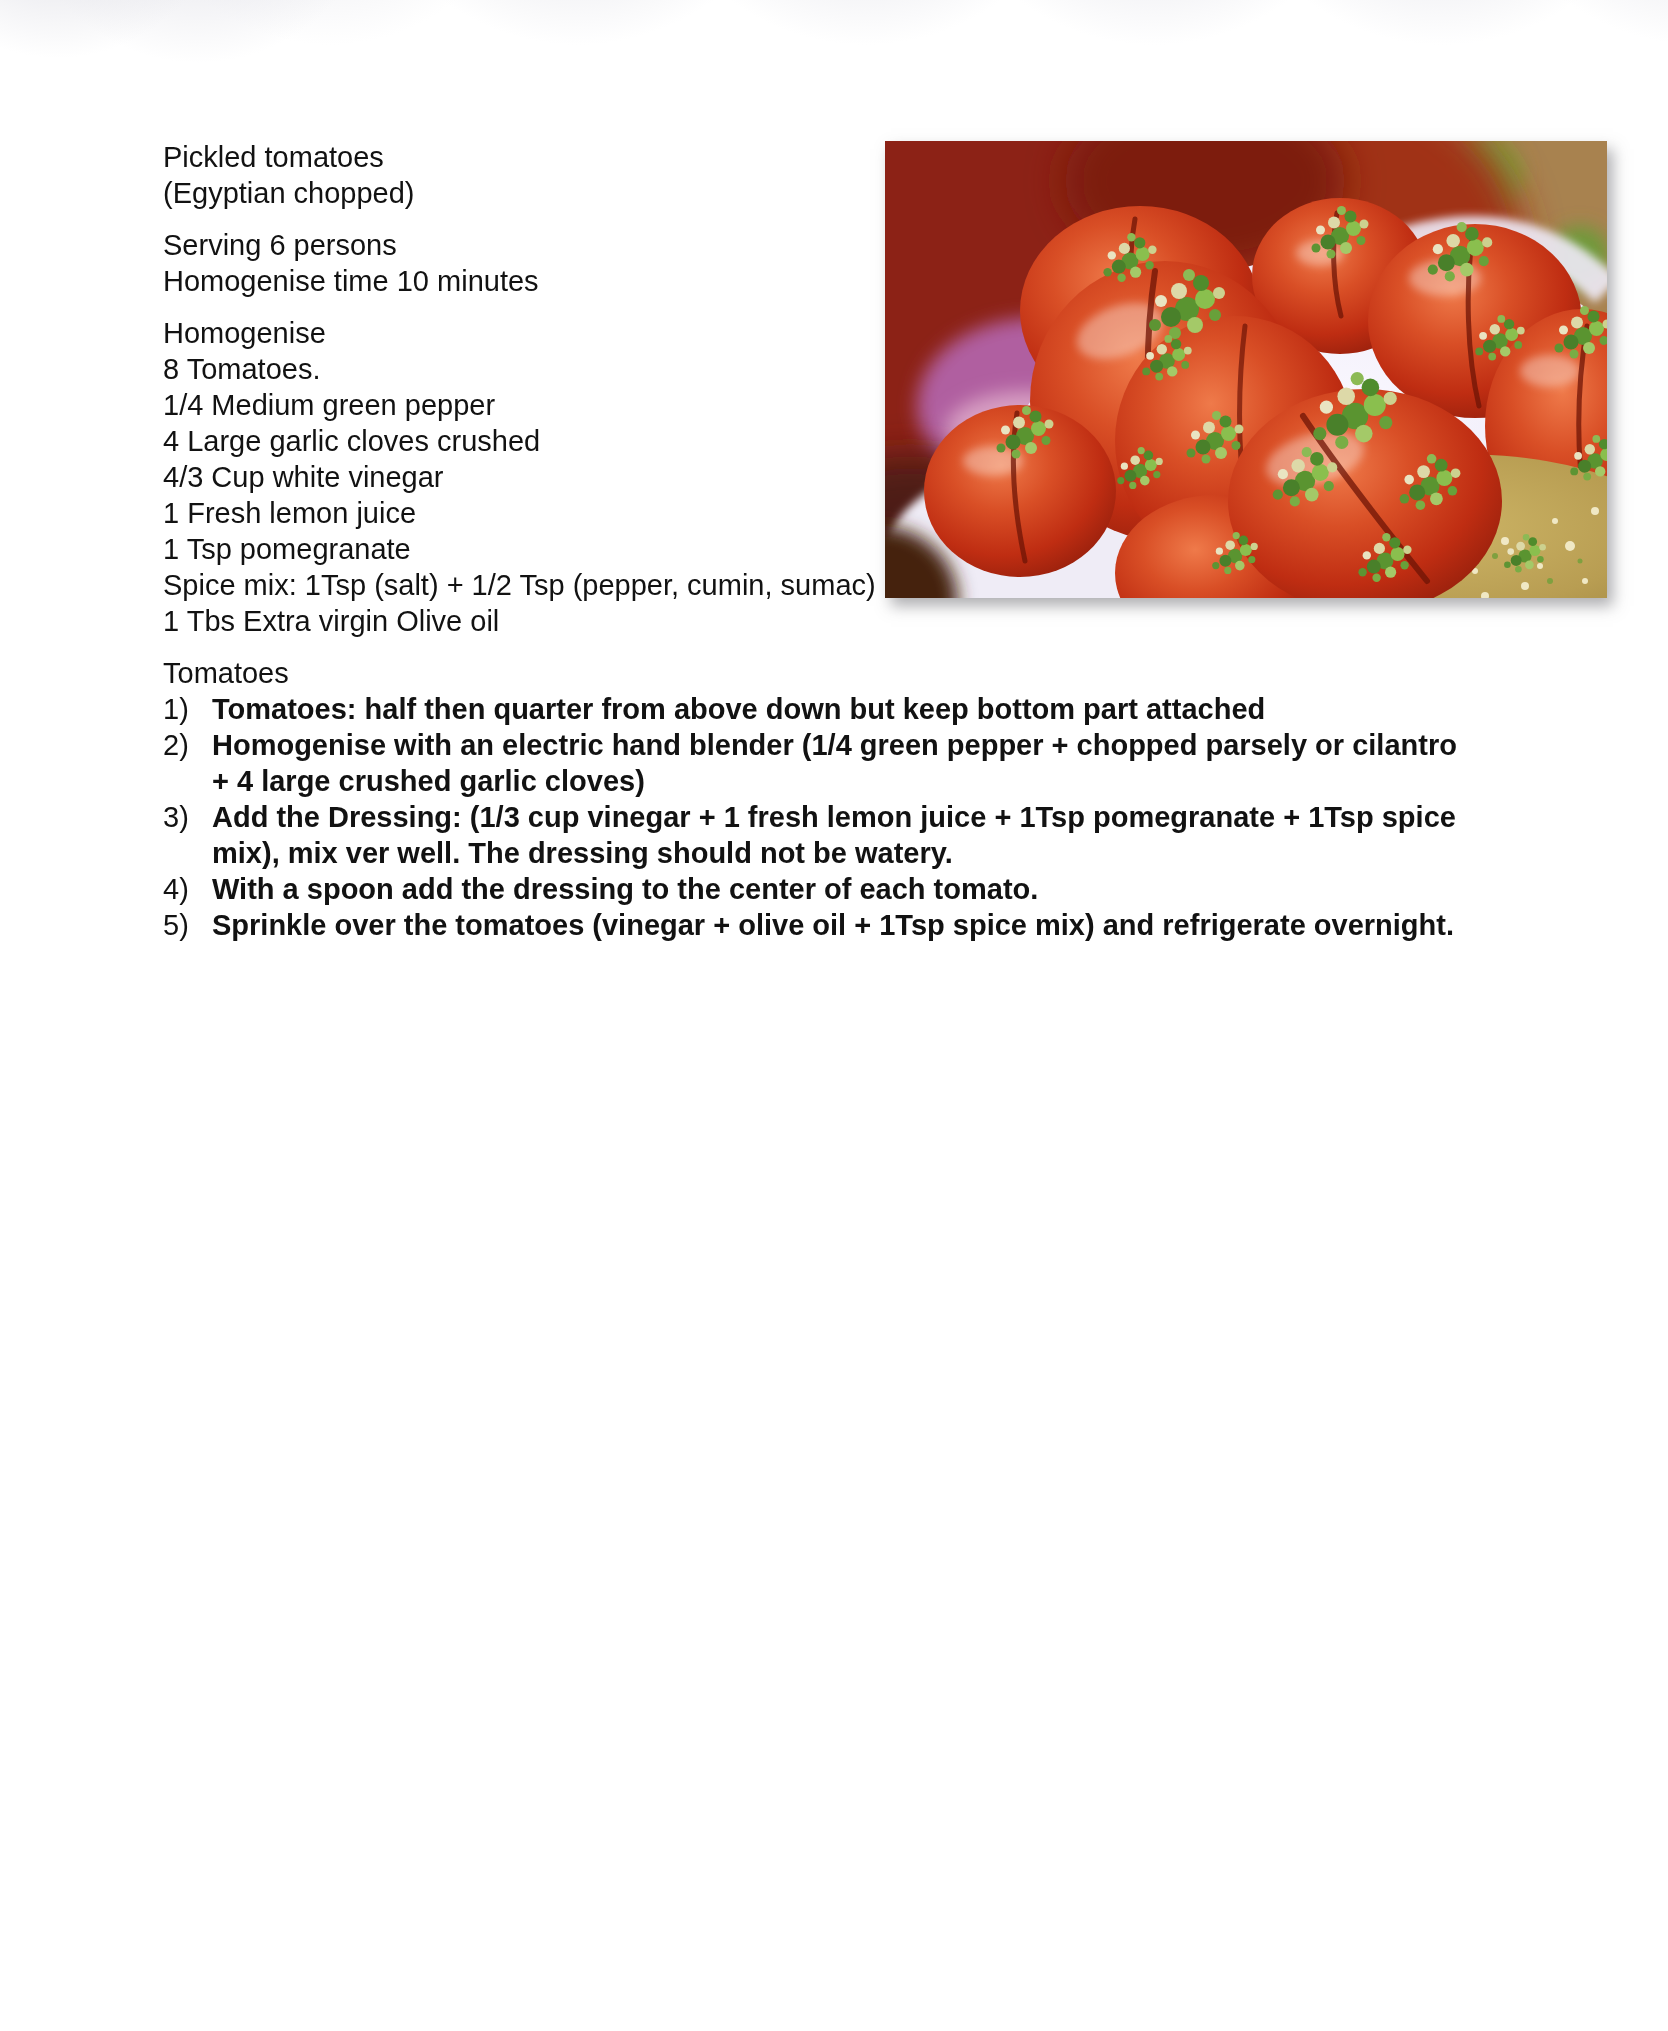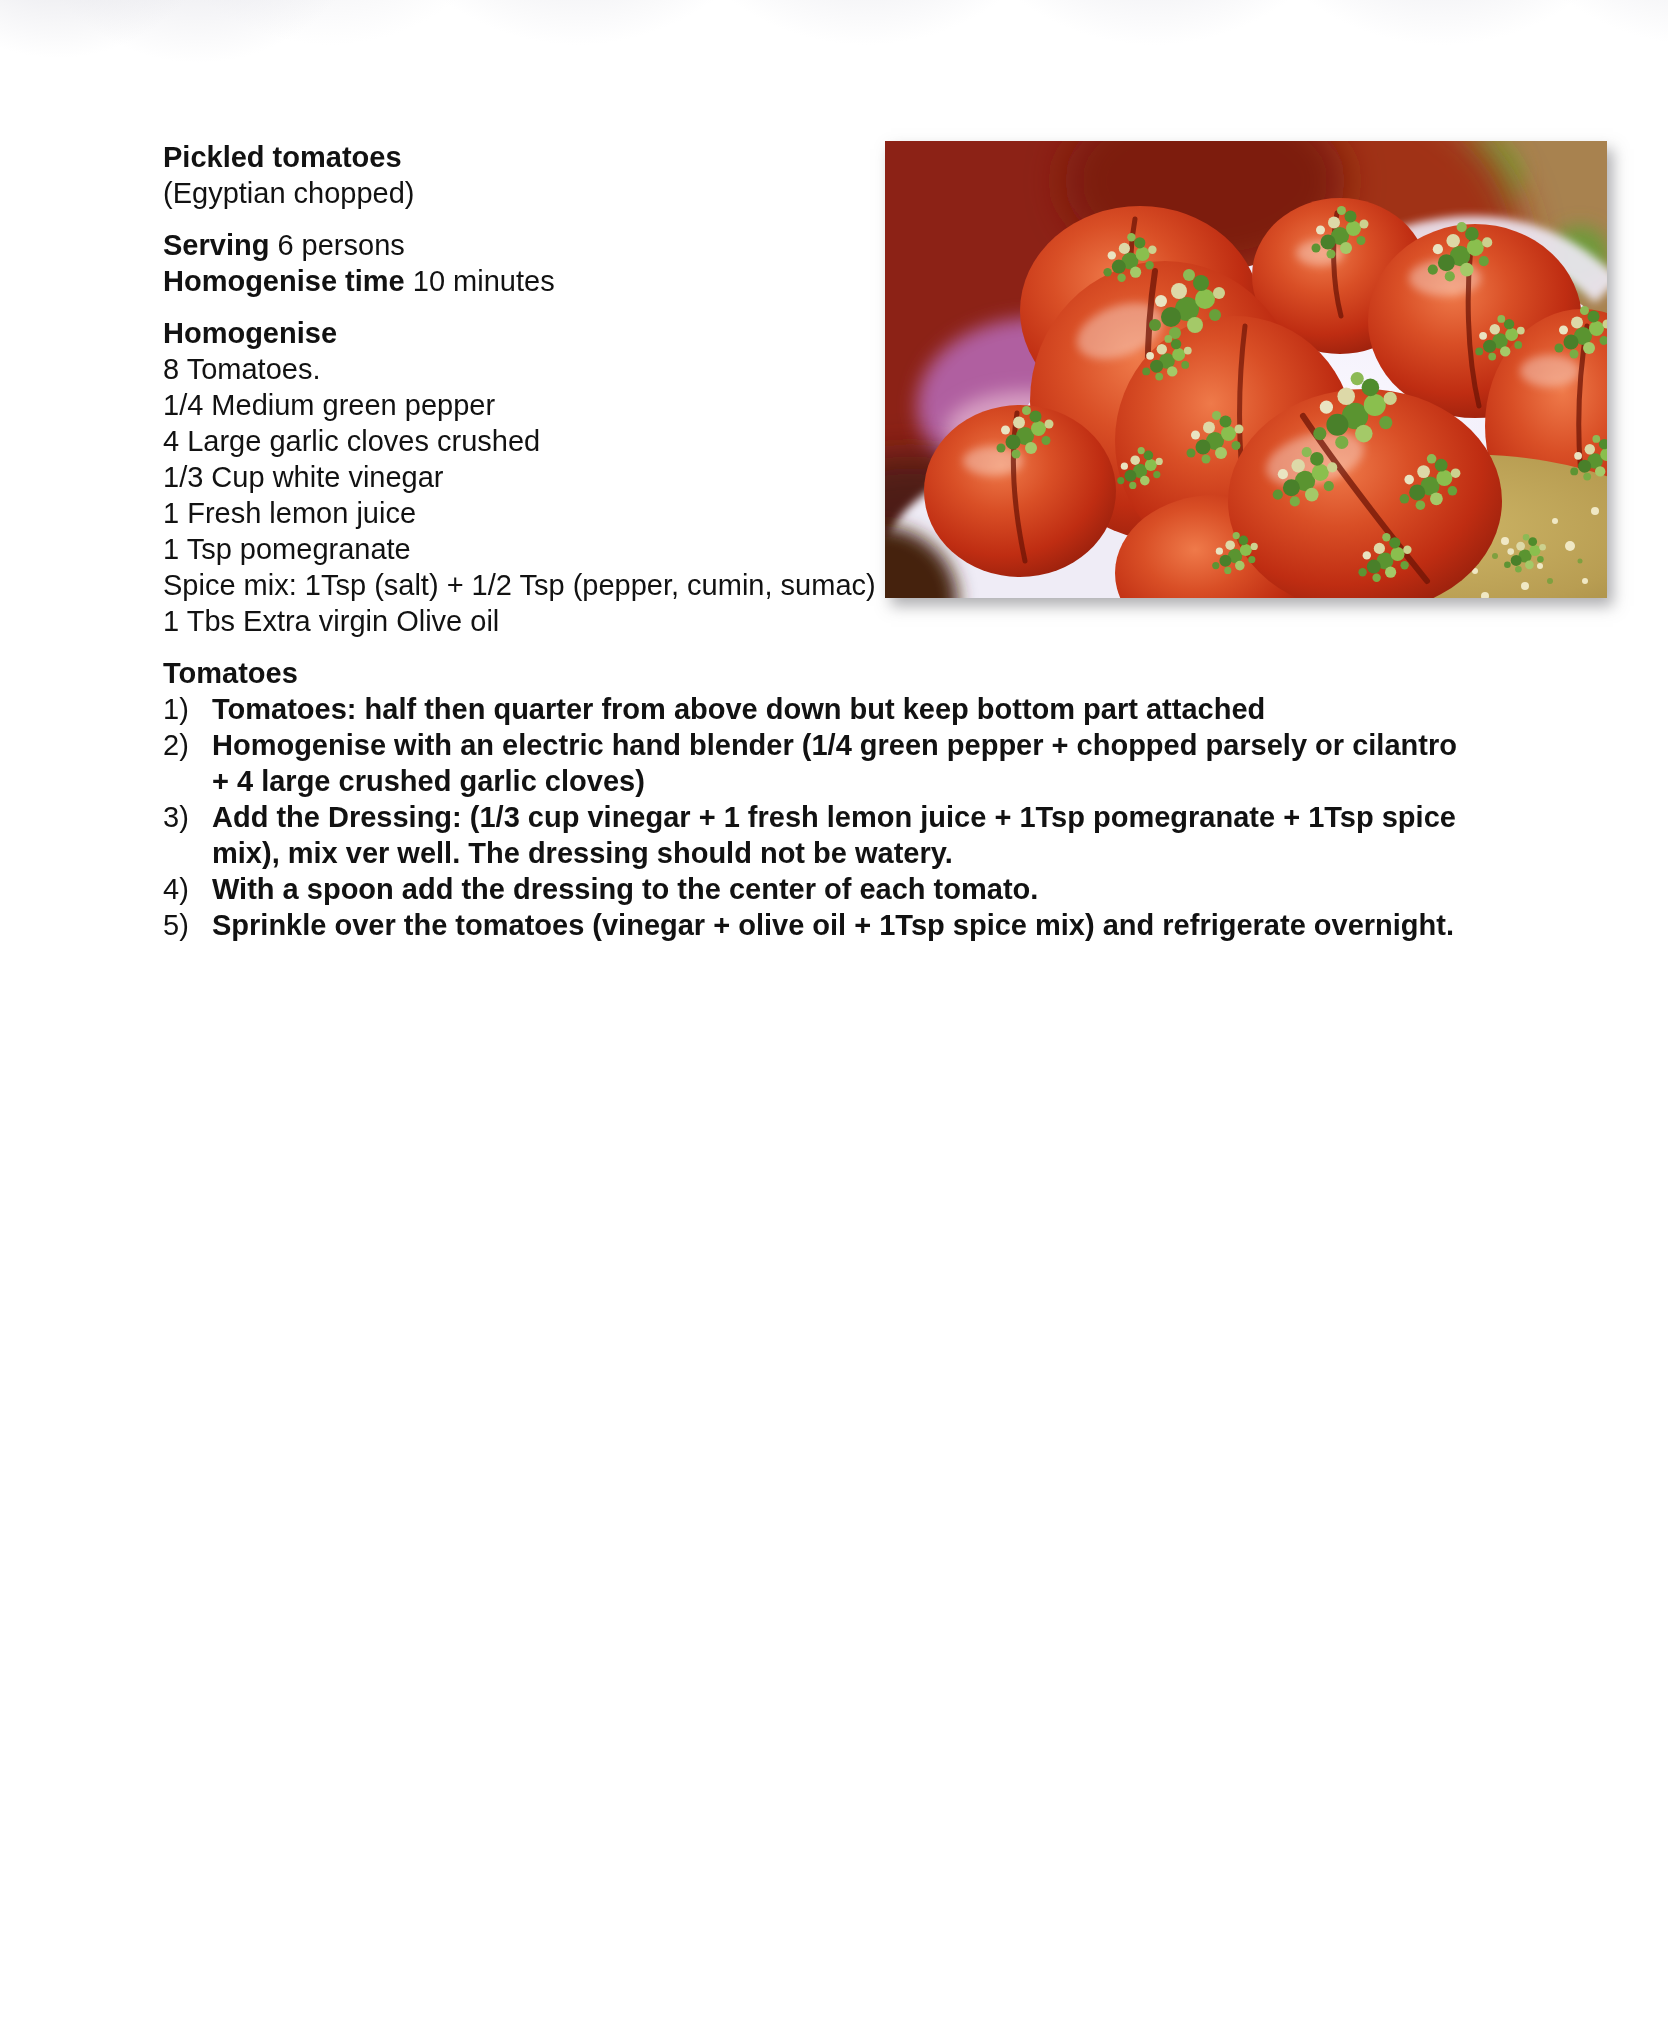--- a/index.html
+++ b/index.html
@@ -20,21 +20,21 @@
       radial-gradient(circle 230px at 578px -185px, rgba(232,232,237,.95) 50%, rgba(232,232,237,0) 100%),
       radial-gradient(circle 230px at 866px -185px, rgba(232,232,237,.95) 50%, rgba(232,232,237,0) 100%),
       radial-gradient(circle 230px at 1154px -185px,rgba(232,232,237,.95) 50%, rgba(232,232,237,0) 100%),
       radial-gradient(circle 230px at 1442px -185px,rgba(232,232,237,.95) 50%, rgba(232,232,237,0) 100%),
       radial-gradient(circle 230px at 1700px -185px,rgba(232,232,237,.95) 50%, rgba(232,232,237,0) 100%);
   }
   .doc{
     position:absolute;left:163px;top:139px;width:1392px;
     font-size:29px;line-height:36px;
   }
-  .b{font-weight:bold;}
+  .b{font-weight:normal;}
   .mt{margin-top:16px;}
   .line{white-space:nowrap;}
   .steps .step{display:flex;align-items:flex-start;}
   .step-num{flex:0 0 49px;width:49px;}
   .step-text{width:1250px;max-width:1250px;font-weight:bold;}
   .photo{
     position:absolute;left:885px;top:141px;width:722px;height:457px;
     box-shadow:6px 8px 14px rgba(96,96,102,.5);
     background:#8c2413;
   }
@@ -52,21 +52,21 @@
   <div class="mt">
       <div class="line"><span class="b">Serving</span><span> 6 persons</span></div>
       <div class="line"><span class="b">Homogenise time</span><span> 10 minutes</span></div>
     </div>
 
   <div class="mt line b">Homogenise</div>
   <div>
       <div class="line">8 Tomatoes.</div>
       <div class="line">1/4 Medium green pepper</div>
       <div class="line">4 Large garlic cloves crushed</div>
-      <div class="line">1/3 Cup white vinegar</div>
+      <div class="line">4/3 Cup white vinegar</div>
       <div class="line">1 Fresh lemon juice</div>
       <div class="line">1 Tsp pomegranate</div>
       <div class="line">Spice mix: 1Tsp (salt) + 1/2 Tsp (pepper, cumin, sumac)</div>
       <div class="line">1 Tbs Extra virgin Olive oil</div>
     </div>
 
   <div class="mt line b">Tomatoes</div>
   <div class="steps">
       <div class="step">
         <span class="step-num">1)</span>

